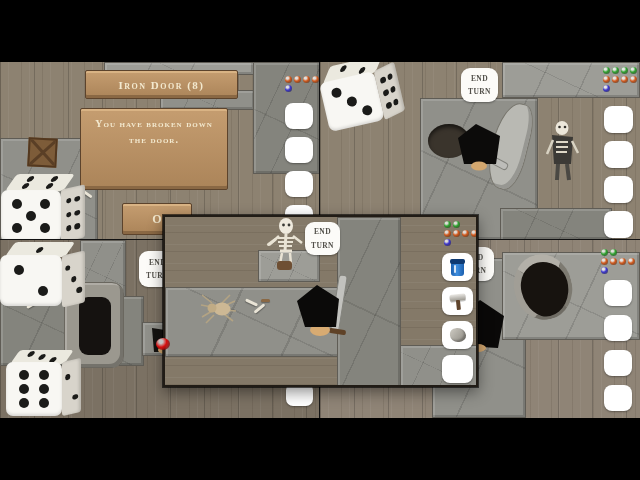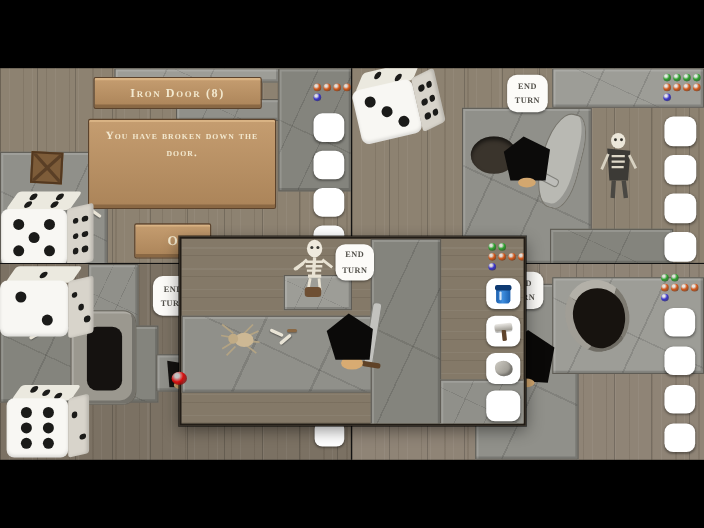--- a/index.html
+++ b/index.html
@@ -117,21 +117,21 @@
     <div class="stone" style="left:160px;top:28px;width:95px;height:20px;"></div>
     <div class="stone dark" style="left:253px;top:0;width:67px;height:112px;"></div>
     <div class="stone" style="left:0;top:76px;width:98px;height:104px;"></div>
     <div class="crate"></div>
     <span class="bone" style="left:72px;top:126px;transform:rotate(-20deg);"></span>
     <span class="bone" style="left:80px;top:130px;transform:rotate(35deg);"></span>
 
     <div class="board board-title" style="left:85px;top:8px;width:153px;height:29px;">
       <span>Iron Door (8)</span>
     </div>
-    <div class="board board-msg" style="left:80px;top:46px;width:171px;height:82px;">
+    <div class="board board-msg" style="left:80px;top:46px;width:148px;height:82px;">
       <span>You have broken down the door.</span>
     </div>
     <div class="board board-ok" style="left:122px;top:141px;width:70px;height:32px;">
       <span>O</span>
     </div>
 
     <div class="die" style="left:1px;top:112px;width:84px;height:66px;">
       <div class="d-top" style="left:10px;top:0;width:58px;height:17px;">
             <span class="pip" style="left: 30%; top: 30%;"></span>
             <span class="pip" style="left: 70%; top: 30%;"></span>

